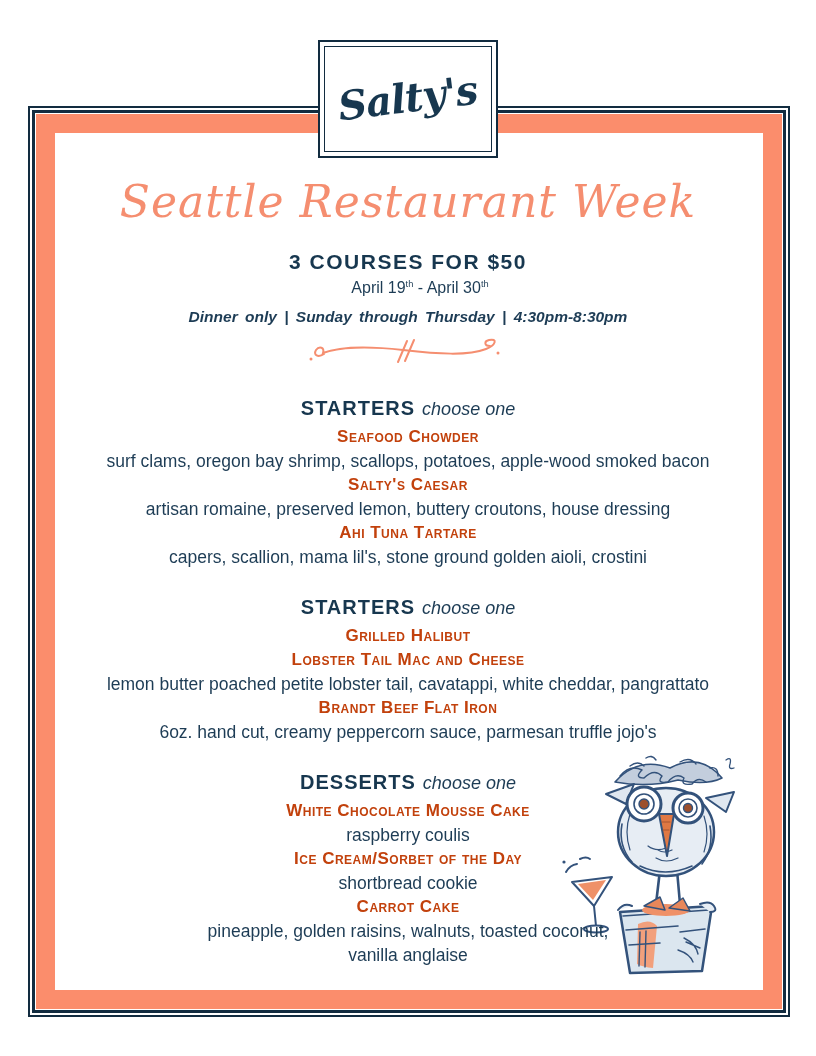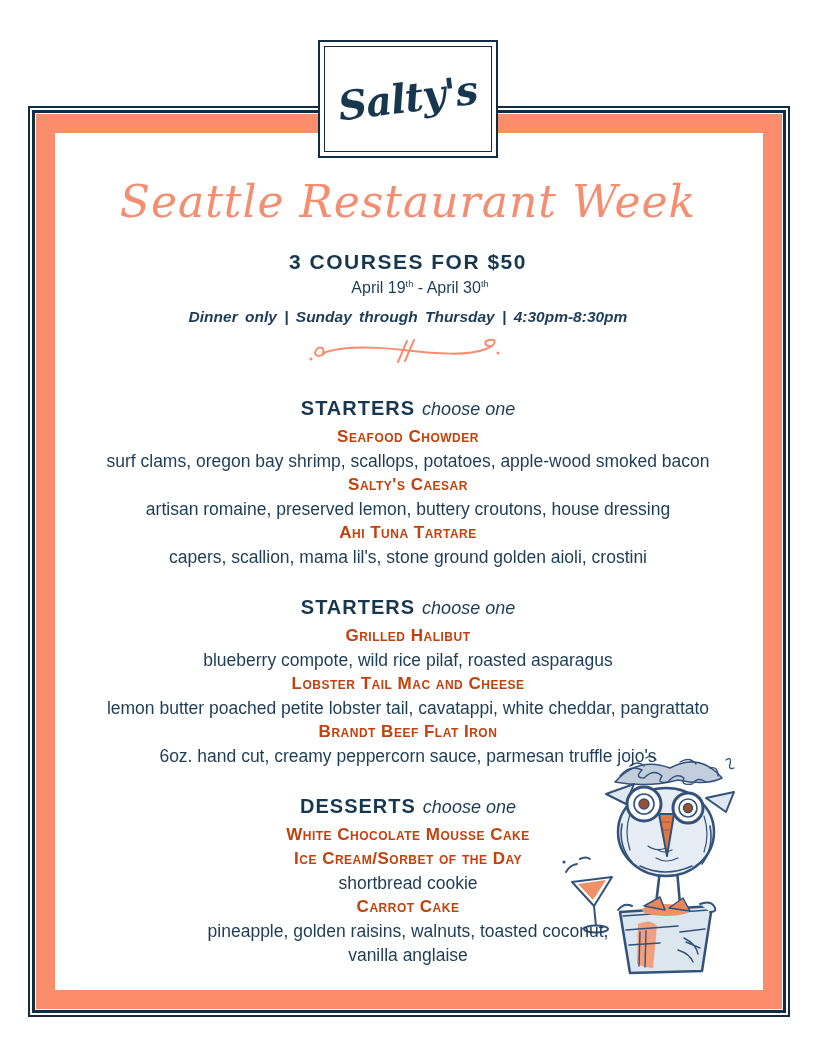--- a/index.html
+++ b/index.html
@@ -98,30 +98,30 @@
       <div class="item-desc">surf clams, oregon bay shrimp, scallops, potatoes, apple-wood smoked bacon</div>
       <div class="item-name">Salty's Caesar</div>
       <div class="item-desc">artisan romaine, preserved lemon, buttery croutons, house dressing</div>
       <div class="item-name">Ahi Tuna Tartare</div>
       <div class="item-desc">capers, scallion, mama lil's, stone ground golden aioli, crostini</div>
     </div>
 
     <div class="menu-section">
       <div class="sec-head"><span class="sec-name">STARTERS</span><span class="sec-choose">choose one</span></div>
       <div class="item-name">Grilled Halibut</div>
-      <div class="item-desc">blueberry compote, wild rice pilaf, roasted asparagus</div>
       <div class="item-name">Lobster Tail Mac and Cheese</div>
       <div class="item-desc">lemon butter poached petite lobster tail, cavatappi, white cheddar, pangrattato</div>
       <div class="item-name">Brandt Beef Flat Iron</div>
       <div class="item-desc">6oz. hand cut, creamy peppercorn sauce, parmesan truffle jojo's</div>
     </div>
 
     <div class="menu-section">
       <div class="sec-head"><span class="sec-name">DESSERTS</span><span class="sec-choose">choose one</span></div>
       <div class="item-name">White Chocolate Mousse Cake</div>
+      <div class="item-desc">raspberry coulis</div>
       <div class="item-name">Ice Cream/Sorbet of the Day</div>
       <div class="item-desc">shortbread cookie</div>
       <div class="item-name">Carrot Cake</div>
       <div class="item-desc">pineapple, golden raisins, walnuts, toasted coconut,
 vanilla anglaise</div>
     </div>
 
   </div>
 
   <div class="bird">

